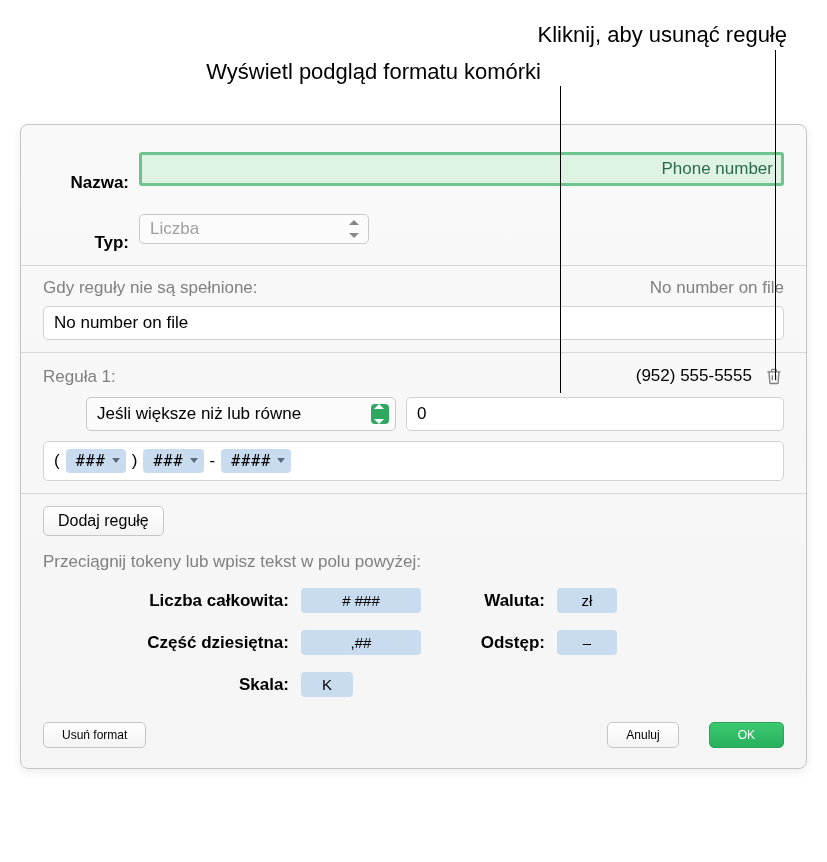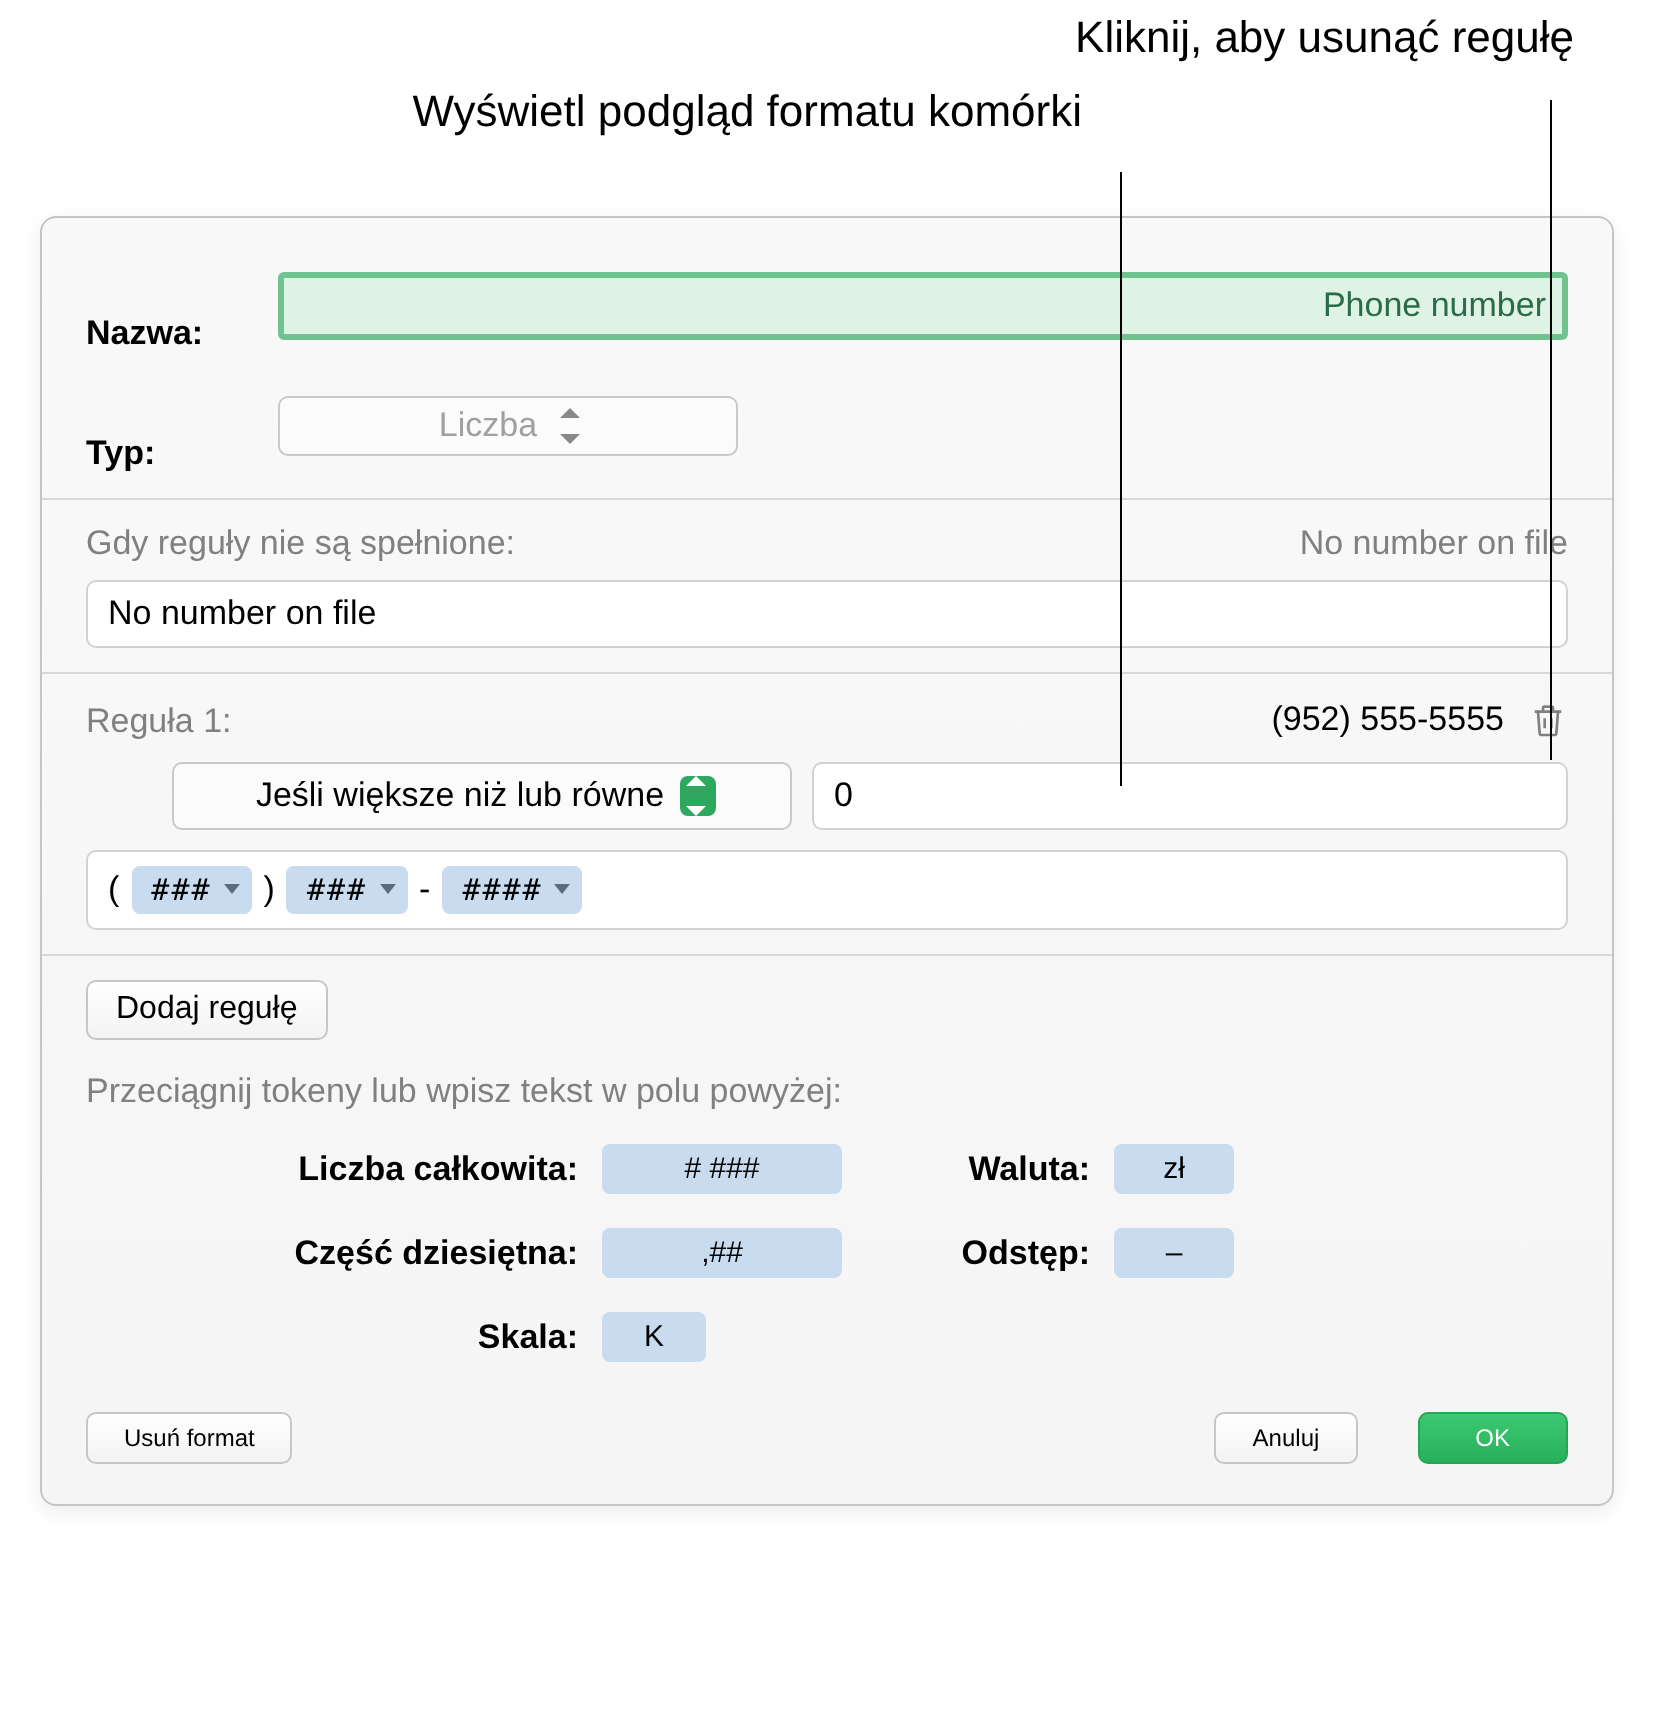--- a/index.html
+++ b/index.html
@@ -6,21 +6,21 @@
     body {
       font-family: -apple-system, BlinkMacSystemFont, "Helvetica Neue", Arial, sans-serif;
       font-size: 17px;
       color: #000;
       background: #fff;
       width: 827px;
       height: 862px;
       position: relative;
     }
     .callouts {
-      padding: 4px 30px 10px 30px;
+      padding: 20px 30px 10px 30px;
     }
     .callout {
       font-size: 22px;
       color: #000;
       text-align: right;
       line-height: 1.4;
       margin-bottom: 6px;
       padding-right: 10px;
     }
     .callout.c2 { padding-right: 256px; }
@@ -40,20 +40,21 @@
       border-radius: 8px;
       background: linear-gradient(to bottom, #f9f9f9, #f5f5f5);
       padding: 20px 22px;
       box-shadow: 0 3px 10px rgba(0,0,0,0.08);
       position: relative;
     }
 
     .row { display: flex; align-items: center; margin-bottom: 12px; }
     .row .lbl {
       width: 96px;
+      text-align: right;
       padding-right: 10px;
       font-weight: 600;
       font-size: 17px;
       margin-top: 28px;
     }
     .row .typ-lbl { font-weight: 600; }
 
     .name-input {
       flex: 1;
       border: 3px solid #6fc38f;
@@ -63,21 +64,21 @@
       font-size: 17px;
       color: #2a6b4a;
       outline: none;
       height: 34px;
       text-align: right;
     }
 
     .select {
       display: inline-flex;
       align-items: center;
-      justify-content: center;
+      justify-content: space-between;
       border: 1px solid #c9c9c9;
       border-radius: 5px;
       background: #fbfbfb;
       padding: 4px 6px 4px 10px;
       font-size: 17px;
       min-height: 30px;
       color: #a0a0a0;
     }
     .select.enabled { color: #000; }
     .select .arr {

